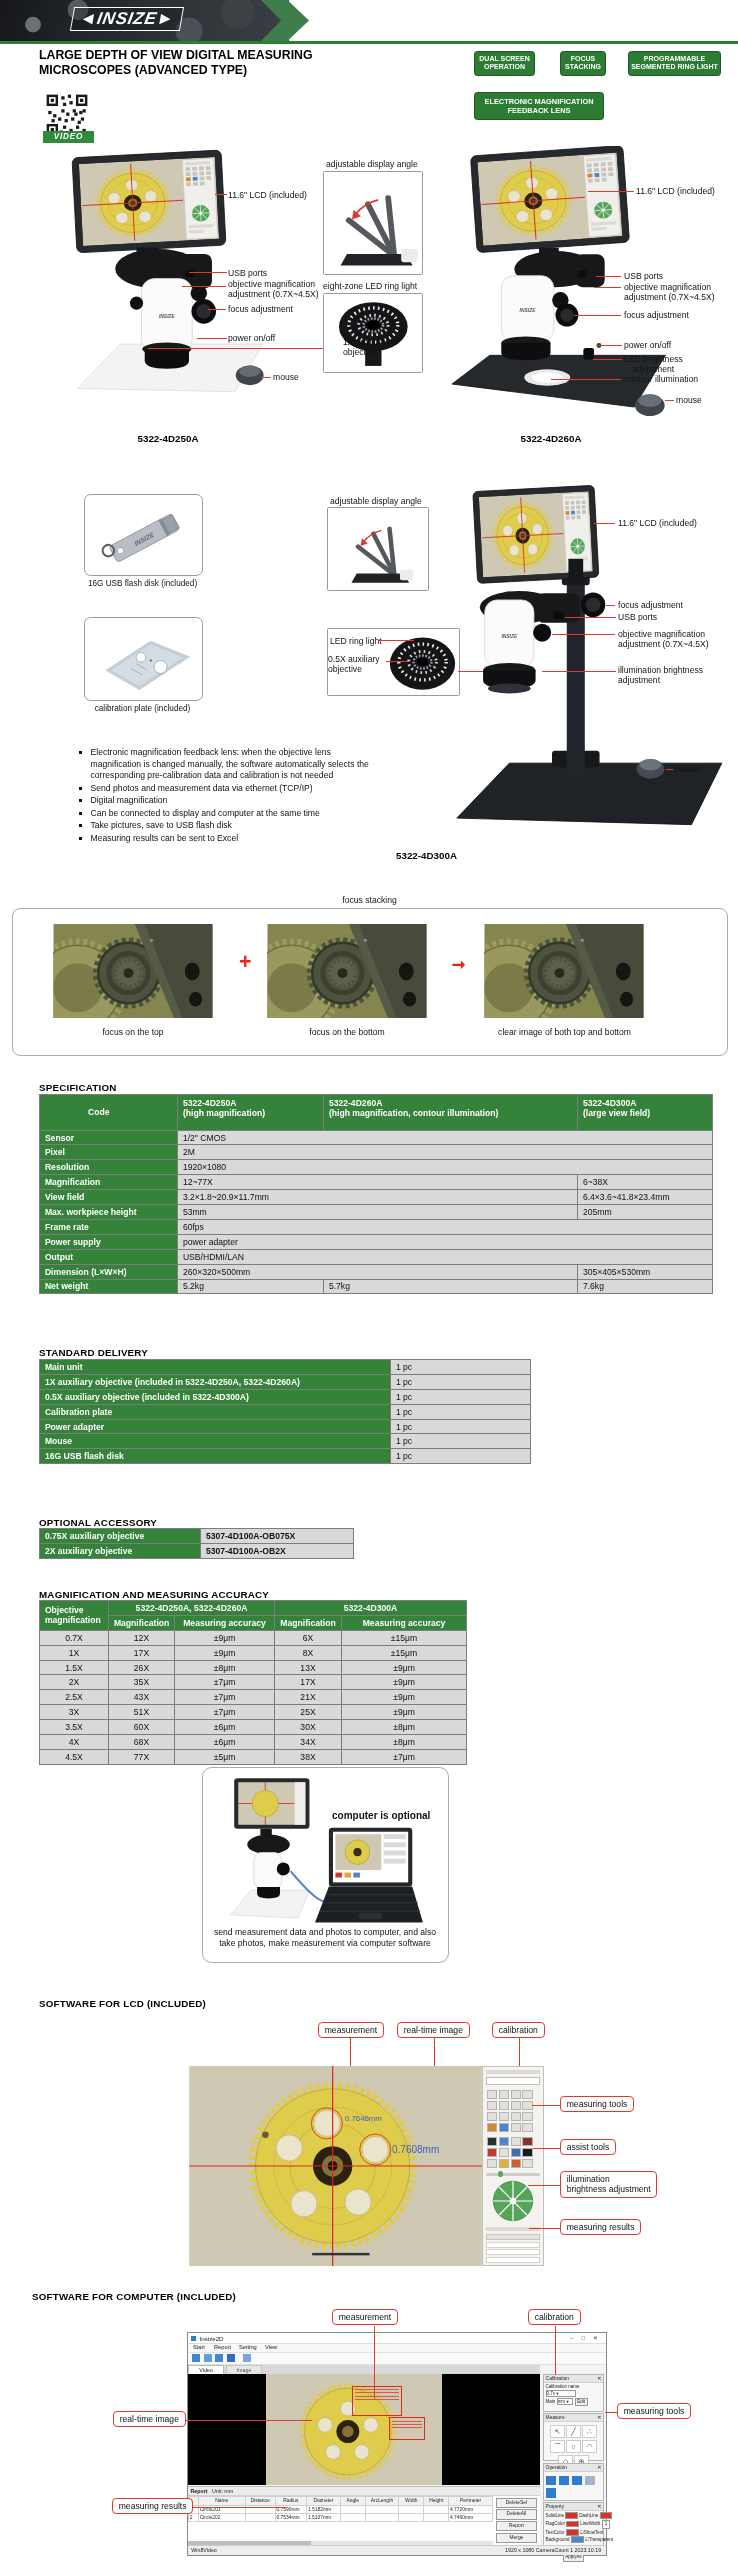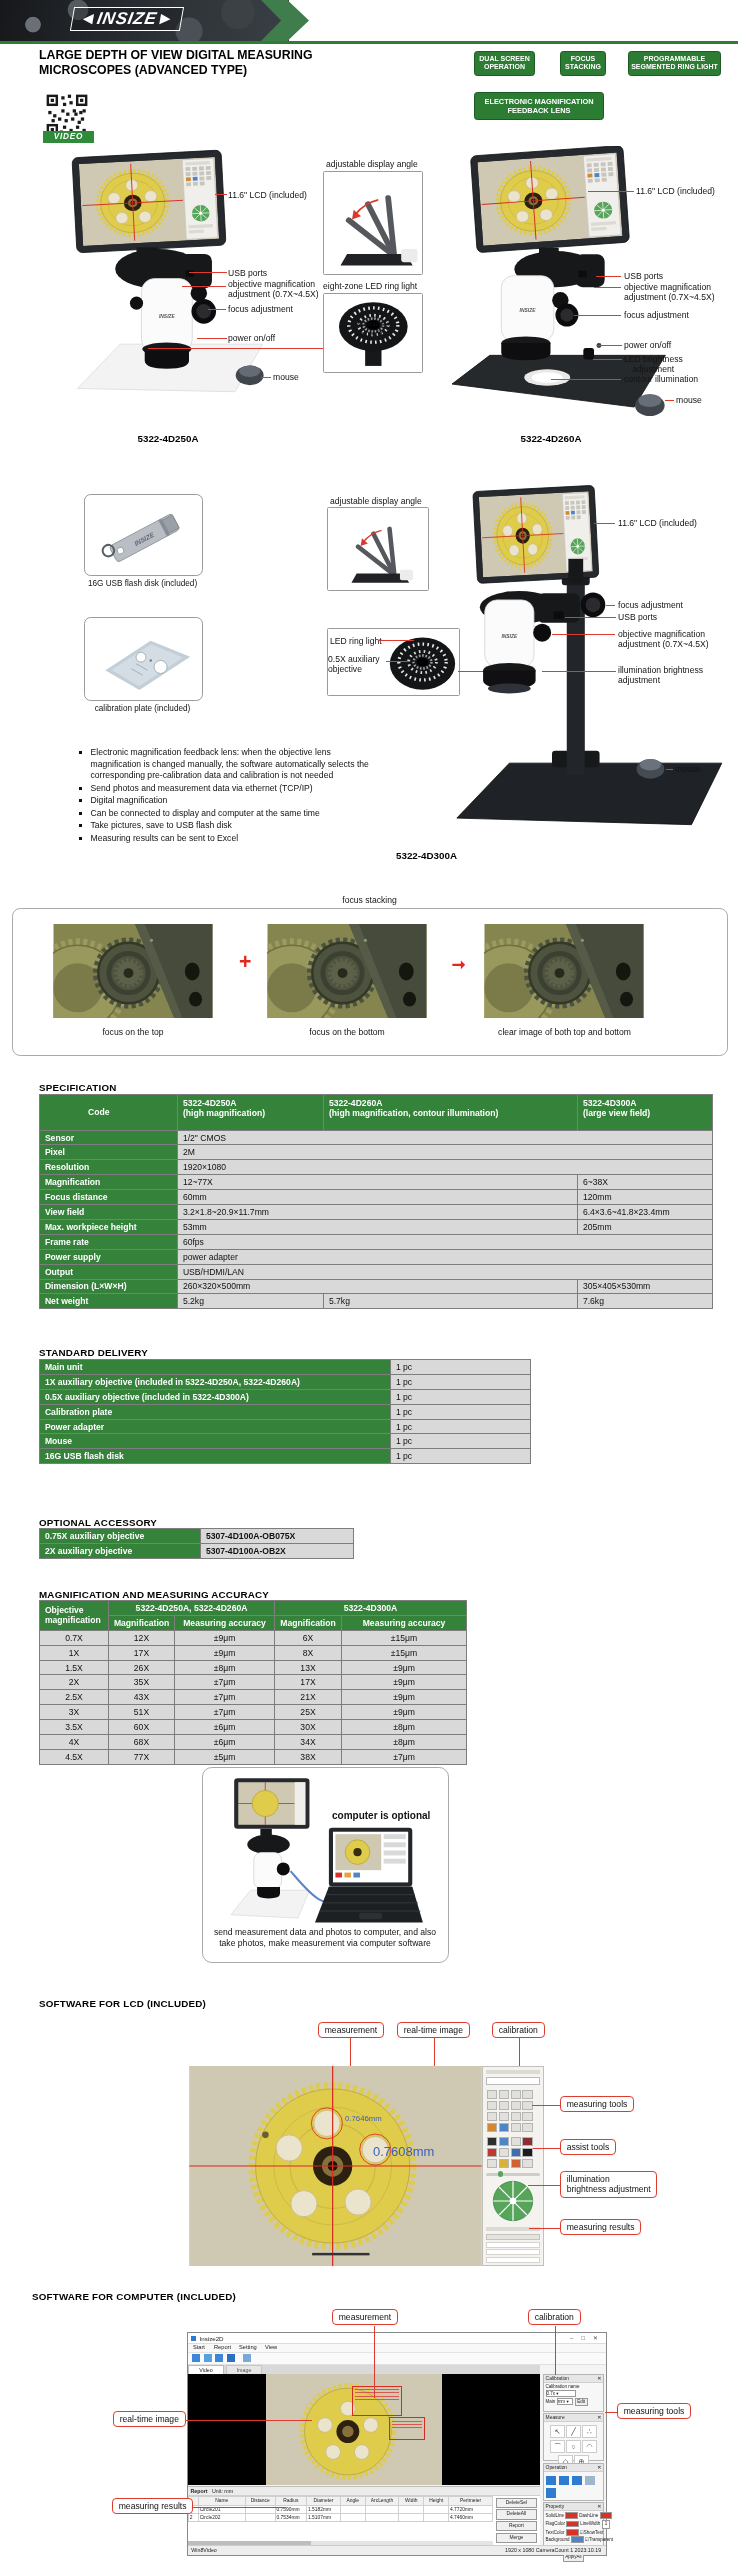--- a/index.html
+++ b/index.html
@@ -243,21 +243,21 @@
   <div class="pbox" style="left:323px;top:293px;width:98px;height:78px;border-radius:1.6px;">
     <svg width="97" height="76" viewBox="0 0 118 93">
       <rect x="50" y="58" width="20" height="30" fill="#17181a"></rect>
       <ellipse cx="60" cy="40" rx="42" ry="30" fill="#141517"></ellipse>
       <ellipse cx="60" cy="38" rx="30" ry="21" fill="none" stroke="#e8e8e8" stroke-width="4" stroke-dasharray="2 4"></ellipse>
       <ellipse cx="60" cy="38" rx="18" ry="12" fill="none" stroke="#dadada" stroke-width="3.5" stroke-dasharray="2 4"></ellipse>
       <ellipse cx="60" cy="38" rx="12" ry="8" fill="none" stroke="#9aa0a6" stroke-width="3" stroke-dasharray="2 2"></ellipse>
       <ellipse cx="60" cy="38" rx="8" ry="5.5" fill="#000"></ellipse>
     </svg>
   </div>
-  <div class="t t2" style="left:343px;top:318px;width:59px;text-align:center;font-family:Liberation Serif, serif;">1X auxiliary objective</div>
+  <div class="t t2" style="left:343px;top:337px;width:59px;">1X auxiliary objective</div>
 
   <svg class="abs" style="left:447px;top:146px;" width="230" height="275" viewBox="0 0 280 335">
     <polygon points="6,290 52,255 266,255 228,318" fill="#26292b" stroke="#101013"></polygon>
     <ellipse cx="122" cy="282" rx="28" ry="10" fill="#e9e9e9"></ellipse>
     <ellipse cx="122" cy="282" rx="19" ry="6.5" fill="#fff"></ellipse>
     <rect x="166" y="246" width="13" height="14" rx="3" fill="#0c0c0e"></rect>
     <g transform="rotate(-4 120 60)">
       <rect x="32" y="6" width="186" height="118" rx="7" fill="#26292d" stroke="#121416"></rect>
       <use href="#gearScene" x="40" y="14" width="170" height="102"></use>
     </g>
@@ -441,25 +441,20 @@
           <td class="gv" colspan="3">2M</td>
         </tr>
     <tr>
           <th class="gth">Resolution</th>
           <td class="gv" colspan="3">1920×1080</td>
         </tr>
     <tr>
           <th class="gth">Magnification</th>
           <td class="gv" colspan="2">12~77X</td>
           <td class="gv">6~38X</td>
-        </tr>
-    <tr>
-          <th class="gth">Focus distance</th>
-          <td class="gv" colspan="2">60mm</td>
-          <td class="gv">120mm</td>
         </tr>
     <tr>
           <th class="gth">View field</th>
           <td class="gv" colspan="2">3.2×1.8~20.9×11.7mm</td>
           <td class="gv">6.4×3.6~41.8×23.4mm</td>
         </tr>
     <tr>
           <th class="gth">Max. workpiece height</th>
           <td class="gv" colspan="2">53mm</td>
           <td class="gv">205mm</td>
@@ -706,21 +701,21 @@
     <circle cx="168" cy="70" r="19" fill="none" stroke="#d92b1f"></circle>
     <circle cx="227" cy="102" r="19" fill="none" stroke="#d92b1f"></circle>
     <circle cx="175" cy="122" r="24" fill="#2c2110"></circle>
     <circle cx="175" cy="122" r="13" fill="#86713d"></circle>
     <circle cx="175" cy="122" r="6" fill="#1b1306"></circle>
     <line x1="0" y1="122" x2="357" y2="122" stroke="#d92b1f" stroke-width="1.5"></line>
     <line x1="175" y1="0" x2="175" y2="244" stroke="#d92b1f" stroke-width="1.5"></line>
     <rect x="150" y="228" width="70" height="3" fill="#333"></rect>
   </svg>
   <div class="t" style="left:345px;top:2114px;color:#3b5fc0;font-size:7.8px;">0.7646mm</div>
-  <div class="t" style="left:373px;top:2144px;color:#3b5fc0;font-size:13px;">0.7608mm</div>
+  <div class="t" style="left:392px;top:2144px;color:#3b5fc0;font-size:10px;">0.7608mm</div>
 
   <div class="abs" style="left:482px;top:2066px;width:62px;height:200px;background:#f4f3ef;border:0.8px solid #c2c0ba;box-sizing:border-box;padding:2.5px 3.3px;">
     <div style="height:4.9px;background:#dcdad3;margin-bottom:2.5px;"></div>
     <div style="height:6.6px;background:#fff;border:0.8px solid #bbb;margin-bottom:3.3px;"></div>
     <div style="line-height:0;">
       <span class="lcdsq"></span><span class="lcdsq"></span><span class="lcdsq"></span><span class="lcdsq"></span><span class="lcdsq"></span><span class="lcdsq"></span><span class="lcdsq"></span><span class="lcdsq"></span><span class="lcdsq"></span><span class="lcdsq"></span><span class="lcdsq"></span><span class="lcdsq"></span><span class="lcdsq" style="background:#d08a36;"></span><span class="lcdsq" style="background:#4a86c8;"></span><span class="lcdsq"></span><span class="lcdsq"></span>
     </div>
     <div style="height:3.3px;"></div>
     <div style="line-height:0;">
       <span class="lcdsq" style="background:#2e2e2e;"></span><span class="lcdsq" style="background:#4a86c8;"></span><span class="lcdsq"></span><span class="lcdsq" style="background:#8a3030;"></span><span class="lcdsq" style="background:#c23a2e;"></span><span class="lcdsq"></span><span class="lcdsq" style="background:#3d6fb0;"></span><span class="lcdsq" style="background:#1c1c1c;"></span><span class="lcdsq"></span><span class="lcdsq" style="background:#d8b23a;"></span><span class="lcdsq" style="background:#d06030;"></span><span class="lcdsq"></span>

